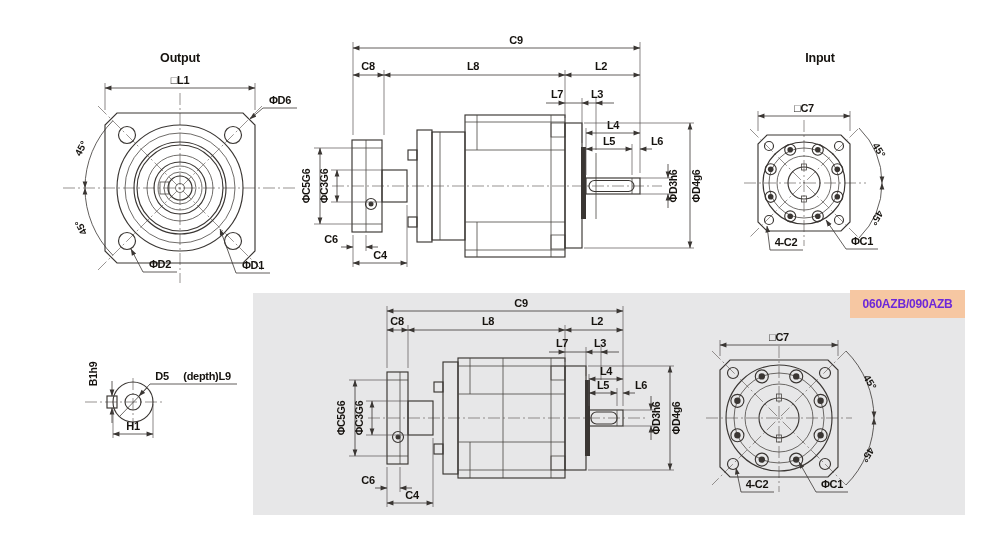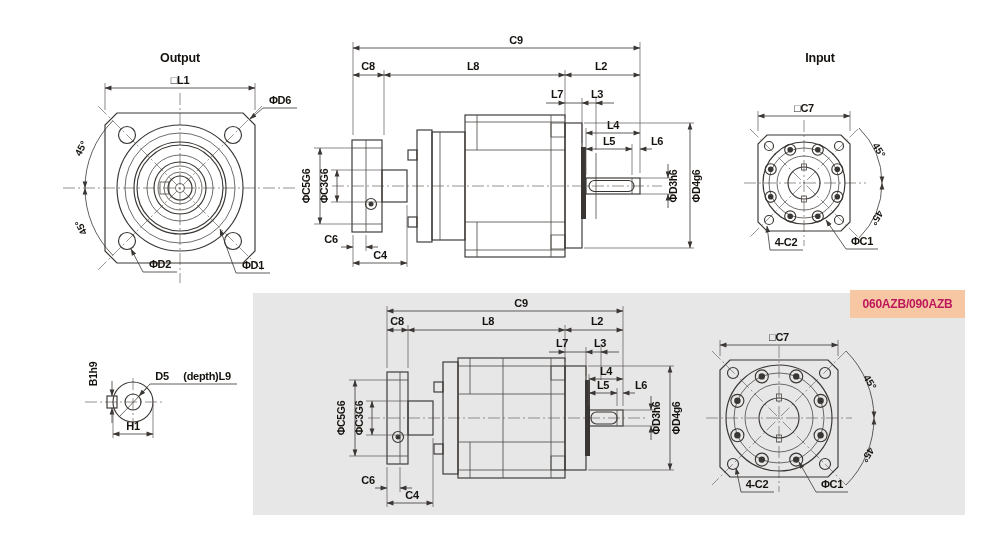--- a/index.html
+++ b/index.html
@@ -1,21 +1,21 @@
 <!DOCTYPE html>
 <html><head>
 <meta charset="utf-8">
 <style>
   html,body{margin:0;padding:0;background:#fff;}
   .stage{position:relative;width:1000px;height:548px;background:#ffffff;overflow:hidden;
          font-family:"Liberation Sans","DejaVu Sans",sans-serif;}
   .panel{position:absolute;left:253px;top:293px;width:712px;height:222px;background:#e7e7e8;}
   .tag{position:absolute;left:850px;top:290px;width:115px;height:28px;background:#f6c7a2;
        display:flex;align-items:center;justify-content:center;}
-  .tag span{font:bold 12px "Liberation Sans","DejaVu Sans",sans-serif;color:#be185d;letter-spacing:-0.2px;}
+  .tag span{font:bold 12px "Liberation Sans","DejaVu Sans",sans-serif;color:#6d28d9;letter-spacing:-0.2px;}
   svg.draw{position:absolute;left:0;top:0;z-index:2;}
   
   .ol{fill:none;stroke:#3a3633;stroke-width:1.15;}
   .ol2{fill:none;stroke:#4a4643;stroke-width:0.8;}
   .cl{fill:none;stroke:#6b6663;stroke-width:0.7;stroke-dasharray:12 3 2 3;}
   .dl{fill:none;stroke:#3a3633;stroke-width:0.8;}
   .xl{fill:none;stroke:#5a5553;stroke-width:0.7;}
   .dk{fill:#3a3633;stroke:none;}
   
   text{font-family:"Liberation Sans","DejaVu Sans",sans-serif;fill:#16130f;}

